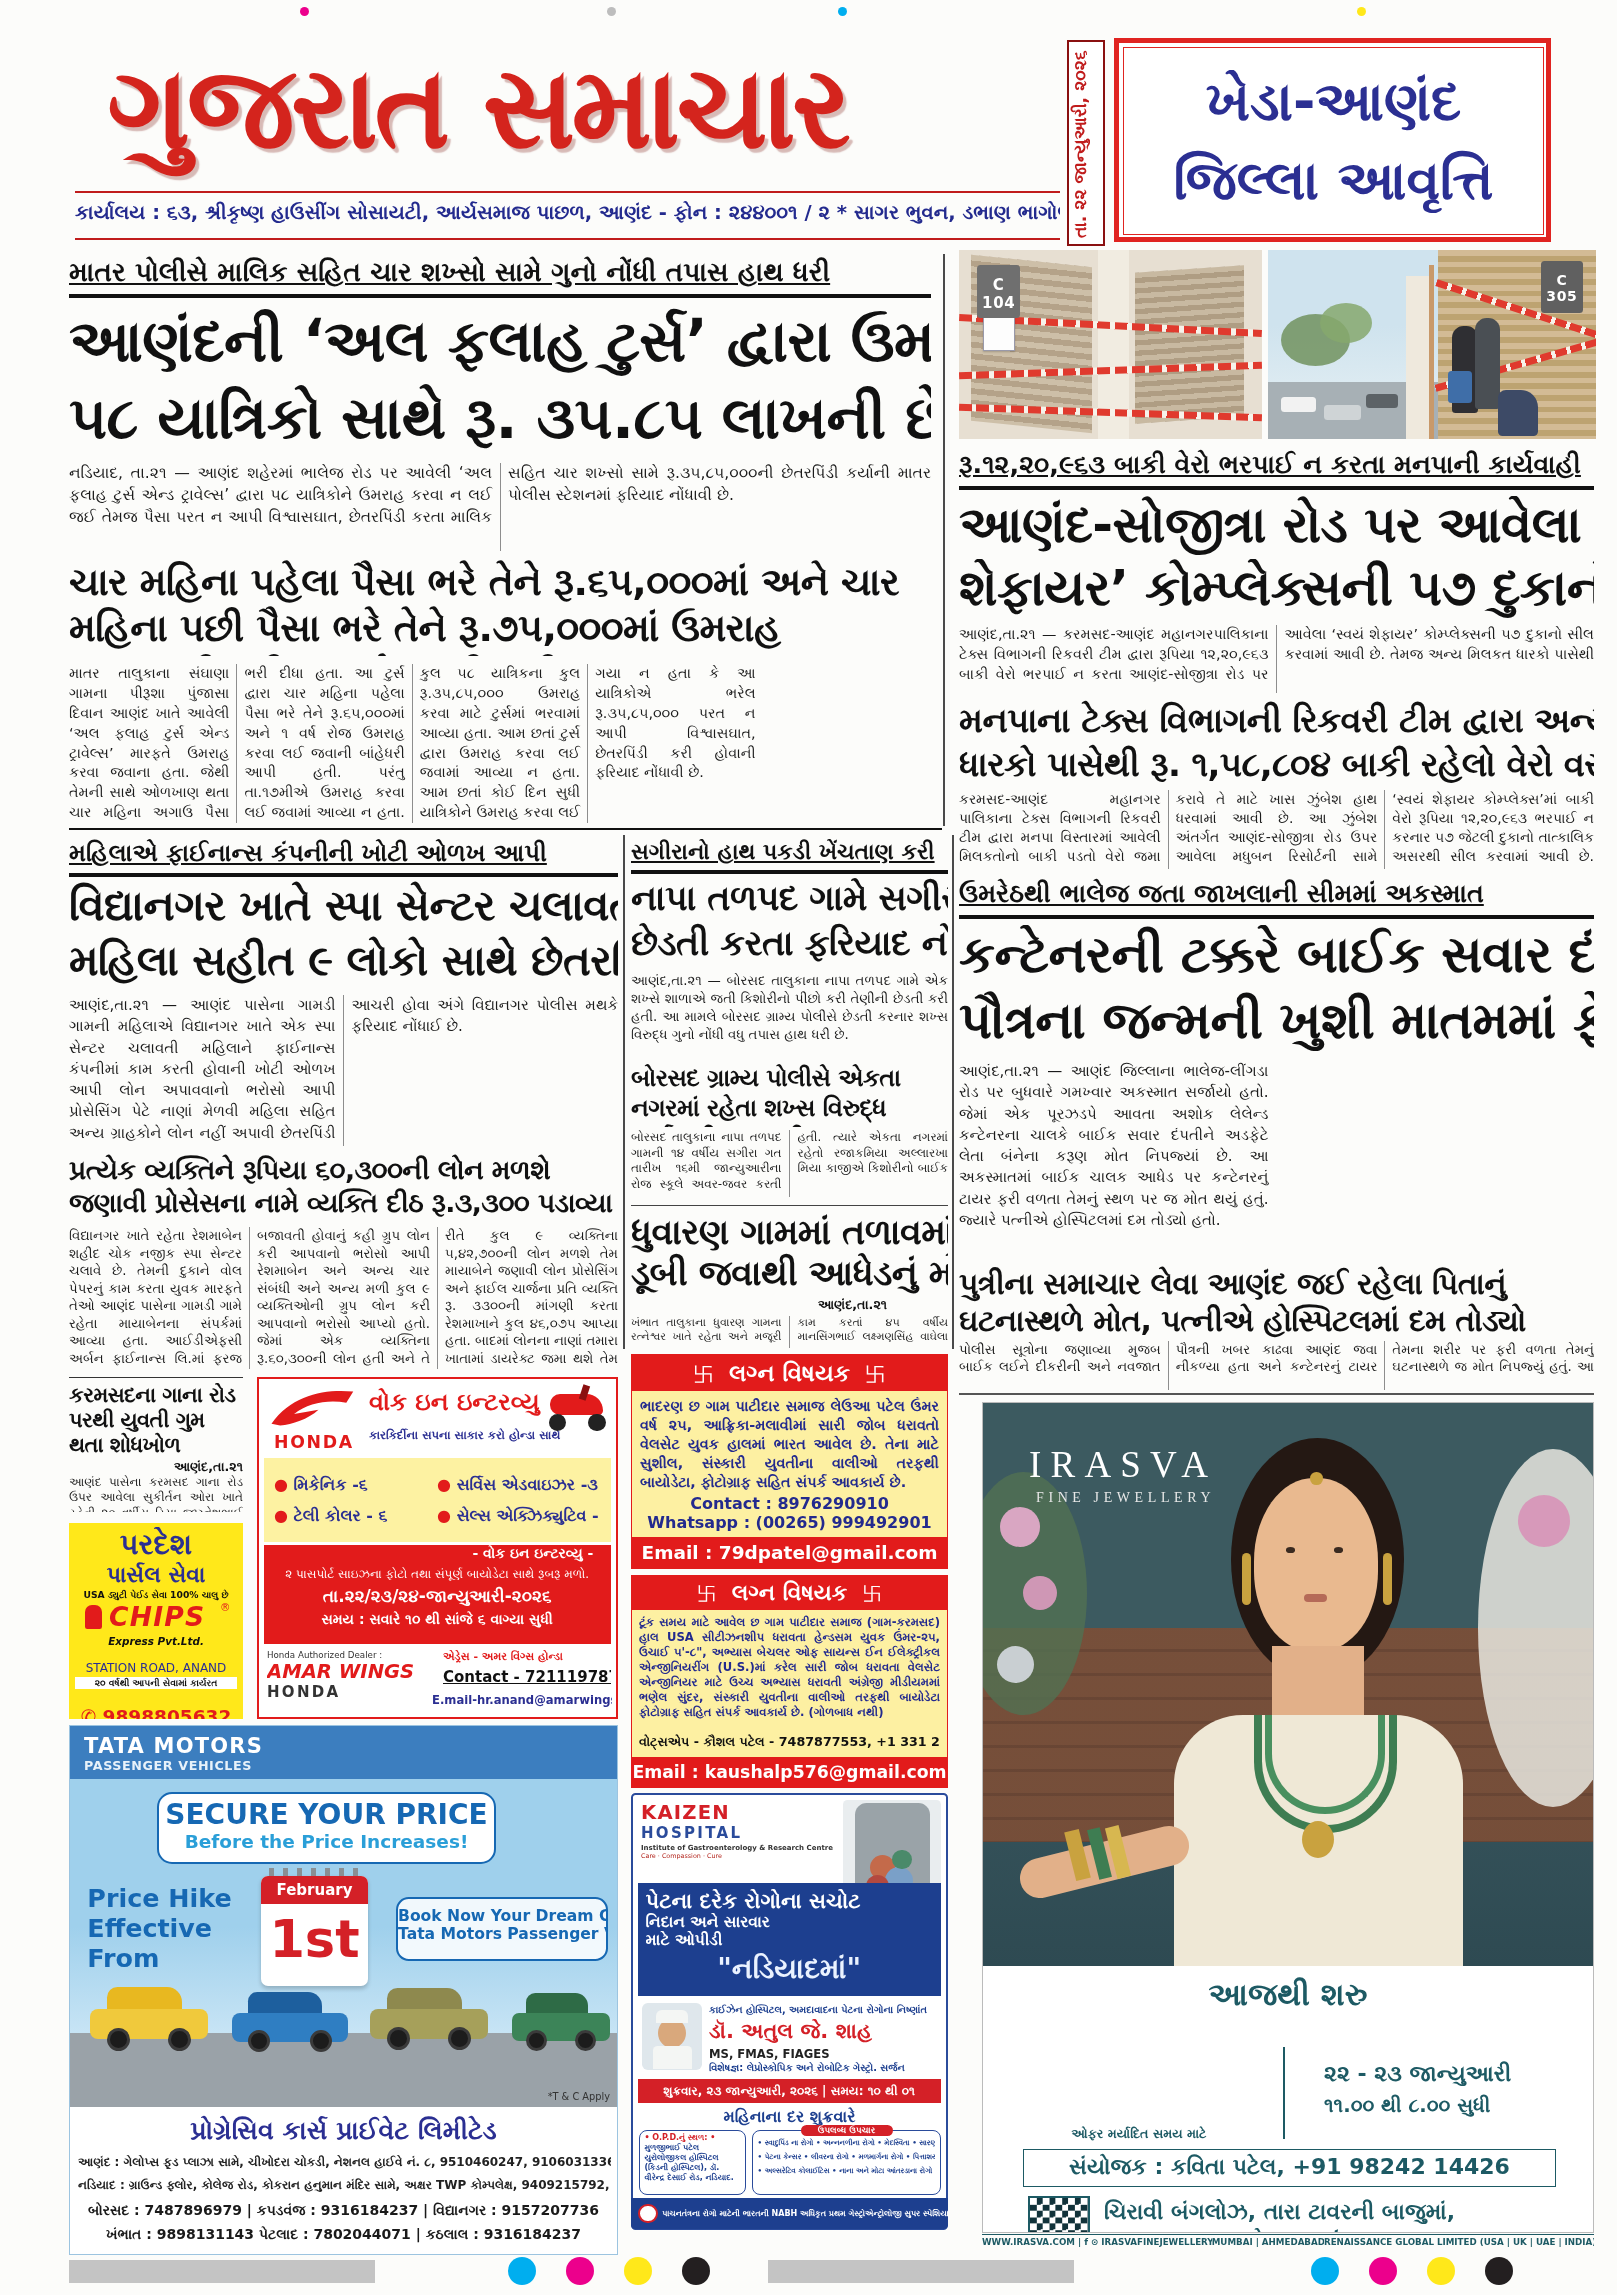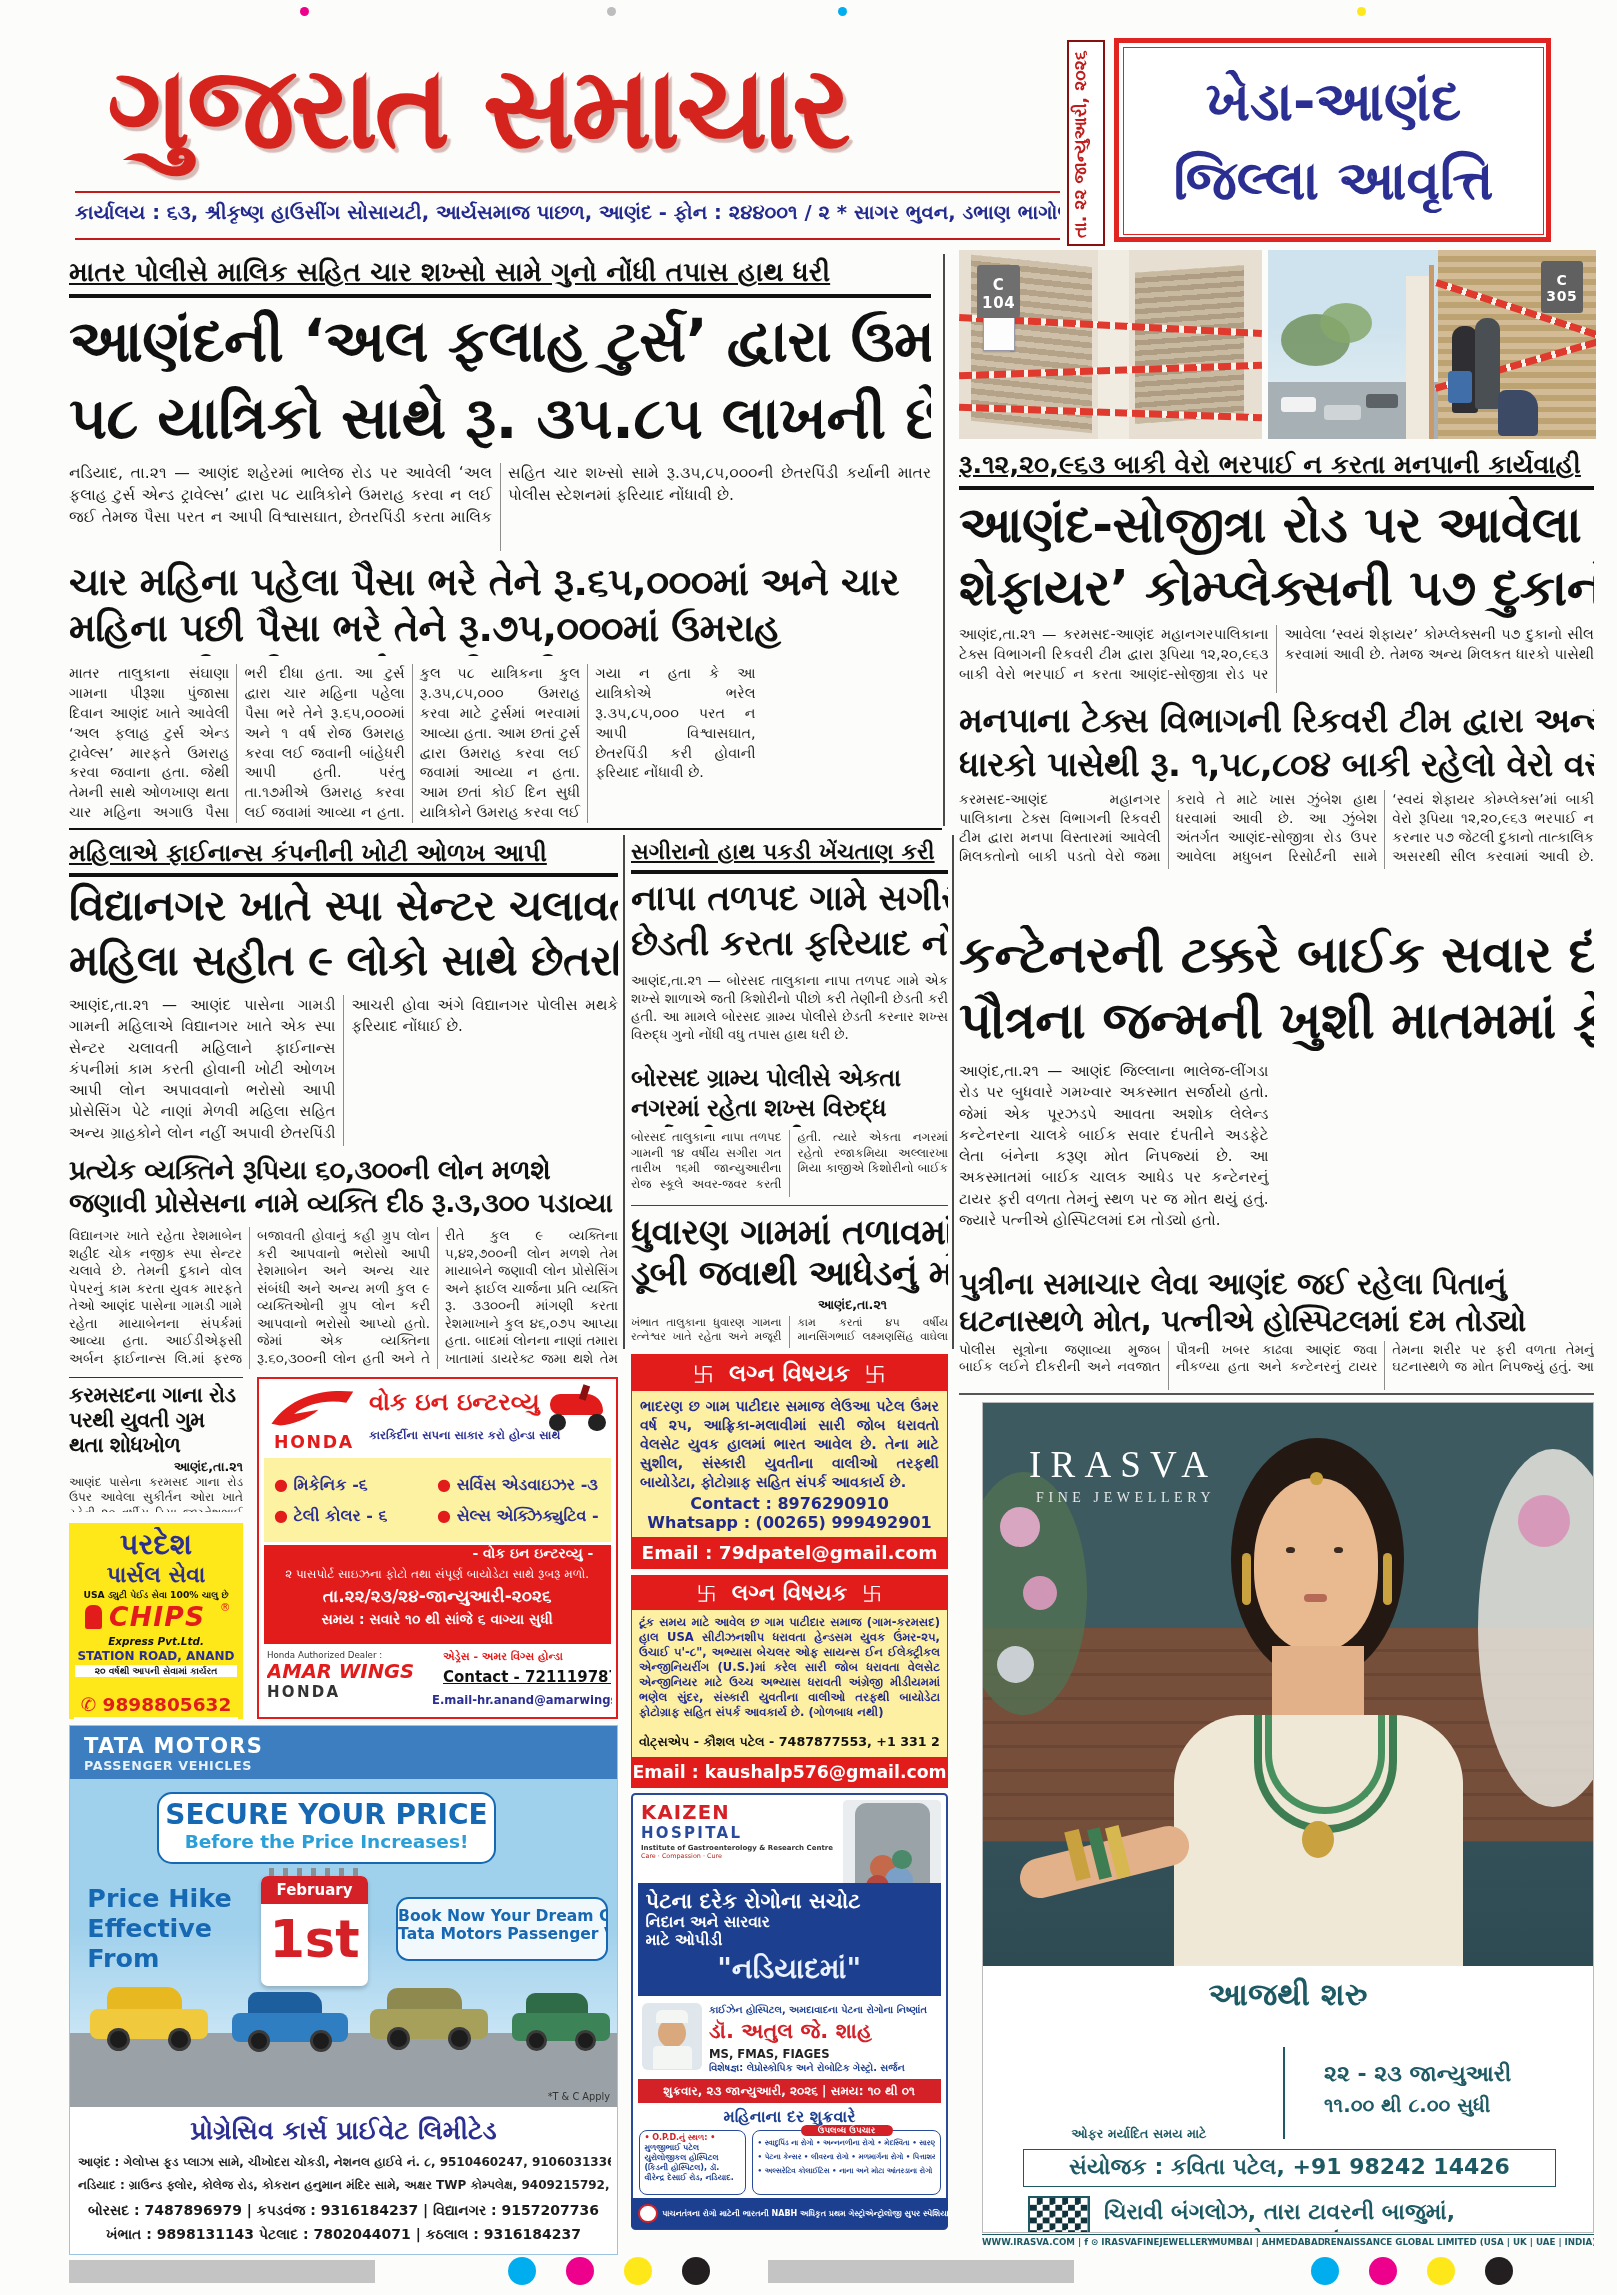--- a/index.html
+++ b/index.html
@@ -91,20 +91,21 @@
   </div>
 
   <div class="abs kicker" style="left:959px;top:449px;width:635px;font-size:25.4px"><span>રૂ.૧૨,૨૦,૯૬૩ બાકી વેરો ભરપાઈ ન કરતા મનપાની કાર્યવાહી</span></div>
   <div class="abs head" style="left:959px;top:496px;width:635px;font-size:50px">આણંદ-સોજીત્રા રોડ પર આવેલા ‘સ્વયં</div>
   <div class="abs head" style="left:959px;top:559px;width:635px;font-size:50px">શેફાયર’ કોમ્પ્લેક્સની ૫૭ દુકાનો સીલ</div>
   <div class="abs body-txt jst cols2" style="left:959px;top:625px;width:635px;height:68px;font-size:14.4px;line-height:1.38">આણંદ,તા.૨૧ — કરમસદ-આણંદ મહાનગરપાલિકાના ટેક્સ વિભાગની રિકવરી ટીમ દ્વારા રૂપિયા ૧૨,૨૦,૯૬૩ બાકી વેરો ભરપાઈ ન કરતા આણંદ-સોજીત્રા રોડ પર આવેલા ‘સ્વયં શેફાયર’ કોમ્પ્લેક્સની ૫૭ દુકાનો સીલ કરવામાં આવી છે. તેમજ અન્ય મિલકત ધારકો પાસેથી રૂપિયા ૧.૫૮ લાખથી વધુનો બાકી વેરો વસૂલવામાં આવ્યો છે.</div>
   <div class="abs head nw" style="left:959px;top:700px;width:635px;font-size:34px">મનપાના ટેક્સ વિભાગની રિકવરી ટીમ દ્વારા અન્ય મિલકત</div>
   <div class="abs head nw" style="left:959px;top:744px;width:635px;font-size:34px">ધારકો પાસેથી રૂ. ૧,૫૮,૮૦૪ બાકી રહેલો વેરો વસૂલાયો</div>
   <div class="abs body-txt jst cols3" style="left:959px;top:790px;width:635px;height:79px;font-size:14px;line-height:1.35">કરમસદ-આણંદ મહાનગર પાલિકાના ટેક્સ વિભાગની રિકવરી ટીમ દ્વારા મનપા વિસ્તારમાં આવેલી મિલકતોનો બાકી પડતો વેરો જમા કરાવે તે માટે ખાસ ઝુંબેશ હાથ ધરવામાં આવી છે. આ ઝુંબેશ અંતર્ગત આણંદ-સોજીત્રા રોડ ઉપર આવેલા મધુબન રિસોર્ટની સામે ‘સ્વયં શેફાયર કોમ્પ્લેક્સ’માં બાકી વેરો રૂપિયા ૧૨,૨૦,૯૬૩ ભરપાઈ ન કરનાર ૫૭ જેટલી દુકાનો તાત્કાલિક અસરથી સીલ કરવામાં આવી છે. જ્યારે અન્ય મિલકત ધારકો પાસેથી રૂપિયા ૧,૫૮,૮૦૪ બાકી રહેલો વેરો વસૂલ કરવામાં આવ્યો છે. મહાનગરપાલિકાની ટેક્સ વિભાગના રિકવરી ટીમ દ્વારા તમામ દુકાનદારો/હોટલ માલિકોને જણાવવામાં આવ્યું છે કે, મનપાની નોટિસ મળેથી તાત્કાલિક બાકી વેરો જમા કરાવીને મહાનગરપાલિકાને સહયોગ આપવા જણાવવામાં આવ્યું છે. જે દુકાનદારો દ્વારા બાકી વેરો ભરપાઈ કરવામાં નહીં આવે તેમની સામે કાયદાકીય કાર્યવાહી કરવામાં આવશે.</div>
 
+  <div class="abs kicker" style="left:959px;top:878px;width:635px;font-size:25.4px"><span>ઉમરેઠથી ભાલેજ જતા જાખલાની સીમમાં અકસ્માત</span></div>
   <div class="abs head" style="left:959px;top:925px;width:635px;font-size:51px">કન્ટેનરની ટક્કરે બાઈક સવાર દંપતીનું મોત</div>
   <div class="abs head" style="left:959px;top:991px;width:635px;font-size:51px">પૌત્રના જન્મની ખુશી માતમમાં ફેરવાઈ</div>
   <div class="abs body-txt jst cols2" style="left:959px;top:1061px;width:635px;height:200px;font-size:15px;line-height:1.42">આણંદ,તા.૨૧ — આણંદ જિલ્લાના ભાલેજ-લીંગડા રોડ પર બુધવારે ગમખ્વાર અકસ્માત સર્જાયો હતો. જેમાં એક પૂરઝડપે આવતા અશોક લેલેન્ડ કન્ટેનરના ચાલકે બાઈક સવાર દંપતીને અડફેટે લેતા બંનેના કરૂણ મોત નિપજ્યાં છે. આ અકસ્માતમાં બાઈક ચાલક આધેડ પર કન્ટેનરનું ટાયર ફરી વળતા તેમનું સ્થળ પર જ મોત થયું હતું. જ્યારે પત્નીએ હોસ્પિટલમાં દમ તોડ્યો હતો.</div>
   <div class="abs head" style="left:959px;top:1266px;width:635px;height:74px;font-size:30px;line-height:1.22;white-space:normal">પુત્રીના સમાચાર લેવા આણંદ જઈ રહેલા પિતાનું ઘટનાસ્થળે મોત, પત્નીએ હોસ્પિટલમાં દમ તોડ્યો</div>
   <div class="abs body-txt jst cols3" style="left:959px;top:1341px;width:635px;height:49px;font-size:13.3px;line-height:1.3">પોલીસ સૂત્રોના જણાવ્યા મુજબ બાઈક લઈને દીકરીની અને નવજાત પૌત્રની ખબર કાઢવા આણંદ જવા નીકળ્યા હતા અને કન્ટેનરનું ટાયર તેમના શરીર પર ફરી વળતા તેમનું ઘટનાસ્થળે જ મોત નિપજ્યું હતું. આ અંગે પોલીસ સ્ટેશનમાં કન્ટેનર ચાલક વિરુદ્ધ ફરિયાદ નોંધાવી છે.</div>
   <div class="abs hrl" style="left:959px;top:1393px;width:635px;height:1.7px;background:#555"></div>
 
   <div class="abs hrl" style="left:69px;top:828px;width:873px;height:2.3px"></div>
   <div class="abs vr" style="left:623px;top:835px;height:514px"></div>
   <div class="abs vr" style="left:952px;top:835px;height:514px"></div>
@@ -125,21 +126,21 @@
   <div class="abs" style="left:69px;top:1523px;width:174px;height:196px;background:#ffe81a;text-align:center;overflow:hidden">
     <div class="nw" style="font-size:29px;font-weight:900;color:#2b2f92;margin-top:3.5px">પરદેશ</div>
     <div class="nw" style="font-size:22px;font-weight:900;color:#2b2f92">પાર્સલ સેવા</div>
     <div class="nw" style="font-size:9.2px;font-weight:bold;color:#111;margin-top:2.3px">USA ડ્યુટી પેઈડ સેવા 100% ચાલુ છે</div>
     <div style="position:relative;height:34px">
       <span style="position:absolute;left:16px;top:4.6px;width:17.3px;height:24px;background:#e21b1b;border-radius:7px 7px 2.3px 2.3px"></span>
       <span class="nw" style="position:absolute;left:40px;top:0;font-size:26.6px;font-weight:900;font-style:italic;color:#e21b1b;letter-spacing:1.2px">CHIPS</span>
       <span style="position:absolute;right:12.7px;top:0;font-size:10.4px;color:#e21b1b">®</span>
     </div>
     <div class="nw" style="font-size:10.4px;font-style:italic;font-weight:bold">Express Pvt.Ltd.</div>
-    <div class="nw" style="font-size:12px;font-weight:700;color:#2b2f92;margin-top:2px">STATION ROAD, ANAND</div>
+    <div class="nw" style="font-size:12px;font-weight:400;color:#2b2f92;margin-top:14px">STATION ROAD, ANAND</div>
     <div class="nw" style="font-size:9.2px;font-weight:bold;background:#fff;margin:2.3px 5.8px">૨૦ વર્ષથી આપની સેવામાં કાર્યરત</div>
     <div class="nw" style="font-size:18.5px;font-weight:900;color:#e21b1b;margin-top:17px">✆ 9898805632</div>
     <div class="nw" style="font-size:11px;font-weight:900;background:#fff;margin:2.3px 4.6px">Free Pickup &amp; Free Packing</div>
   </div>
 
   <div class="abs" style="left:257px;top:1377px;width:361px;height:342px;border:2.3px solid #e21b1b;background:#fff;box-sizing:border-box;overflow:hidden">
     <svg style="position:absolute;left:9.2px;top:5.8px" width="87" height="46" viewBox="0 0 100 52">
       <path d="M4,44 C28,10 66,4 98,7 L90,20 C70,16 46,20 30,33 L58,28 C46,39 28,45 14,46 Z" fill="#e21b1b"></path>
     </svg>
     <div style="position:absolute;left:15px;top:53px;font-size:17.3px;font-weight:900;color:#e21b1b;letter-spacing:1.7px">HONDA</div>

